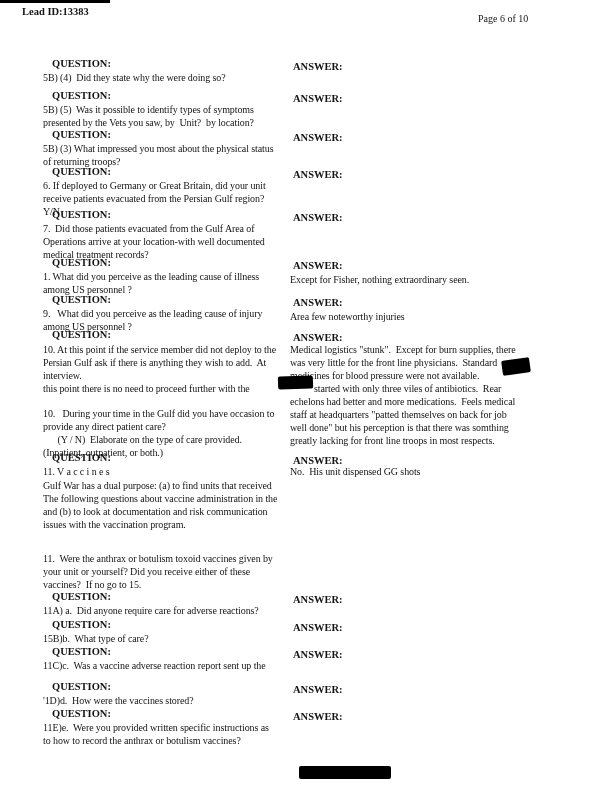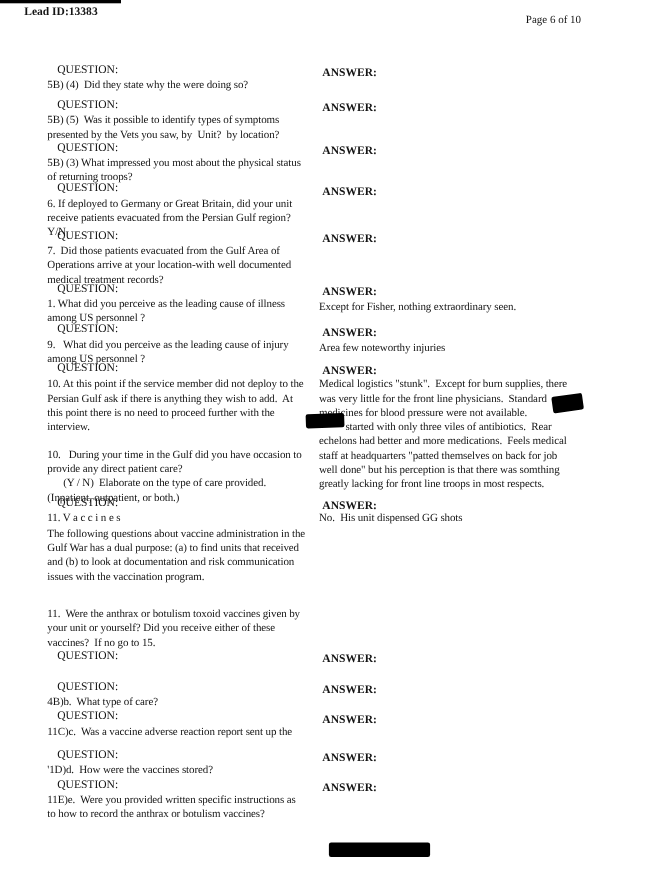--- a/index.html
+++ b/index.html
@@ -1,21 +1,21 @@
 <!DOCTYPE html>
 <html><head>
 <meta charset="utf-8">
 <style>
   html,body{margin:0;padding:0;background:#ffffff;}
   .page{
     position:relative;width:557px;height:792px;background:#fff;
     font-family:"Liberation Serif", serif;font-size:10px;color:#141414;
     overflow:hidden;
   }
-  .ql{position:absolute;left:52px;font-weight:400;font-size:10.5px;white-space:pre;}
+  .ql{position:absolute;left:52px;font-weight:700;font-size:10.5px;white-space:pre;}
   .al{position:absolute;left:293px;font-weight:700;font-size:10.5px;white-space:pre;text-align:right;}
   .qt{position:absolute;left:43px;line-height:13px;letter-spacing:-0.1px;white-space:pre;}
   .at{position:absolute;left:290px;line-height:13px;letter-spacing:-0.1px;white-space:pre;}
   .qt div,.at div{white-space:pre;}
   .redact{position:absolute;background:#000;border-radius:2px;}
   .hdr{position:absolute;}
   .lead{left:22px;top:6px;font-weight:700;font-size:10.5px;}
   .pageno{left:478px;top:13px;font-size:10px;}
   .topline{left:0;top:0;width:110px;height:3px;border-radius:0;}
 </style>
@@ -52,44 +52,45 @@
   <div class="qt" style="top:270px"><div>1. What did you perceive as the leading cause of illness</div><div>among US personnel ?</div></div>
   <div class="al" style="top:260px">ANSWER:</div>
   <div class="at" style="top:273px"><div>Except for Fisher, nothing extraordinary seen.</div></div>
 
   <div class="ql" style="top:294px">QUESTION:</div>
   <div class="qt" style="top:307px"><div>9.   What did you perceive as the leading cause of injury</div><div>among US personnel ?</div></div>
   <div class="al" style="top:297px">ANSWER:</div>
   <div class="at" style="top:310px"><div>Area few noteworthy injuries</div></div>
 
   <div class="ql" style="top:329px">QUESTION:</div>
-  <div class="qt" style="top:343px"><div>10. At this point if the service member did not deploy to the</div><div>Persian Gulf ask if there is anything they wish to add.  At</div><div>this point there is no need to proceed further with the</div><div>interview.</div></div>
+  <div class="qt" style="top:343px"><div>10. At this point if the service member did not deploy to the</div><div>Persian Gulf ask if there is anything they wish to add.  At</div><div>interview.</div><div>this point there is no need to proceed further with the</div></div>
   <div class="al" style="top:332px">ANSWER:</div>
   <div class="at" style="top:343px"><div>Medical logistics "stunk".  Except for burn supplies, there</div><div>was very little for the front line physicians.  Standard</div><div>medicines for blood pressure were not available.</div></div>
   <div class="redact" style="left:502px;top:359px;width:28px;height:15px;transform:rotate(-8deg)"></div>
   <div class="redact" style="left:278px;top:376px;width:35px;height:13px;transform:rotate(-2deg)"></div>
   <div class="at" style="left:314px;top:382px">started with only three viles of antibiotics.  Rear</div>
   <div class="at" style="top:395px"><div>echelons had better and more medications.  Feels medical</div><div>staff at headquarters "patted themselves on back for job</div><div>well done" but his perception is that there was somthing</div><div>greatly lacking for front line troops in most respects.</div></div>
 
   <div class="qt" style="top:407px"><div>10.   During your time in the Gulf did you have occasion to</div><div>provide any direct patient care?</div><div>      (Y / N)  Elaborate on the type of care provided.</div><div>(Inpatient, outpatient, or both.)</div></div>
 
   <div class="ql" style="top:452px">QUESTION:</div>
   <div class="qt" style="top:465px"><div>11. V a c c i n e s</div></div>
   <div class="al" style="top:455px">ANSWER:</div>
   <div class="at" style="top:465px"><div>No.  His unit dispensed GG shots</div></div>
 
-  <div class="qt" style="top:479px"><div>The following questions about vaccine administration in the</div><div>Gulf War has a dual purpose: (a) to find units that received</div><div>and (b) to look at documentation and risk communication</div><div>issues with the vaccination program.</div></div>
+  <div class="qt" style="top:479px"><div>Gulf War has a dual purpose: (a) to find units that received</div><div>The following questions about vaccine administration in the</div><div>and (b) to look at documentation and risk communication</div><div>issues with the vaccination program.</div></div>
 
   <div class="qt" style="top:552px"><div>11.  Were the anthrax or botulism toxoid vaccines given by</div><div>your unit or yourself? Did you receive either of these</div><div>vaccines?  If no go to 15.</div></div>
 
   <div class="ql" style="top:591px">QUESTION:</div>
+  <div class="qt" style="top:604px"><div>11A) a.  Did anyone require care for adverse reactions?</div></div>
   <div class="al" style="top:594px">ANSWER:</div>
 
   <div class="ql" style="top:619px">QUESTION:</div>
-  <div class="qt" style="top:632px"><div>4B)b.  What type of care?</div></div>
+  <div class="qt" style="top:632px"><div>15B)b.  What type of care?</div></div>
   <div class="al" style="top:622px">ANSWER:</div>
 
   <div class="ql" style="top:646px">QUESTION:</div>
   <div class="qt" style="top:659px"><div>11C)c.  Was a vaccine adverse reaction report sent up the</div></div>
   <div class="al" style="top:649px">ANSWER:</div>
 
   <div class="ql" style="top:681px">QUESTION:</div>
   <div class="qt" style="top:694px"><div>'1D)d.  How were the vaccines stored?</div></div>
   <div class="al" style="top:684px">ANSWER:</div>
 

